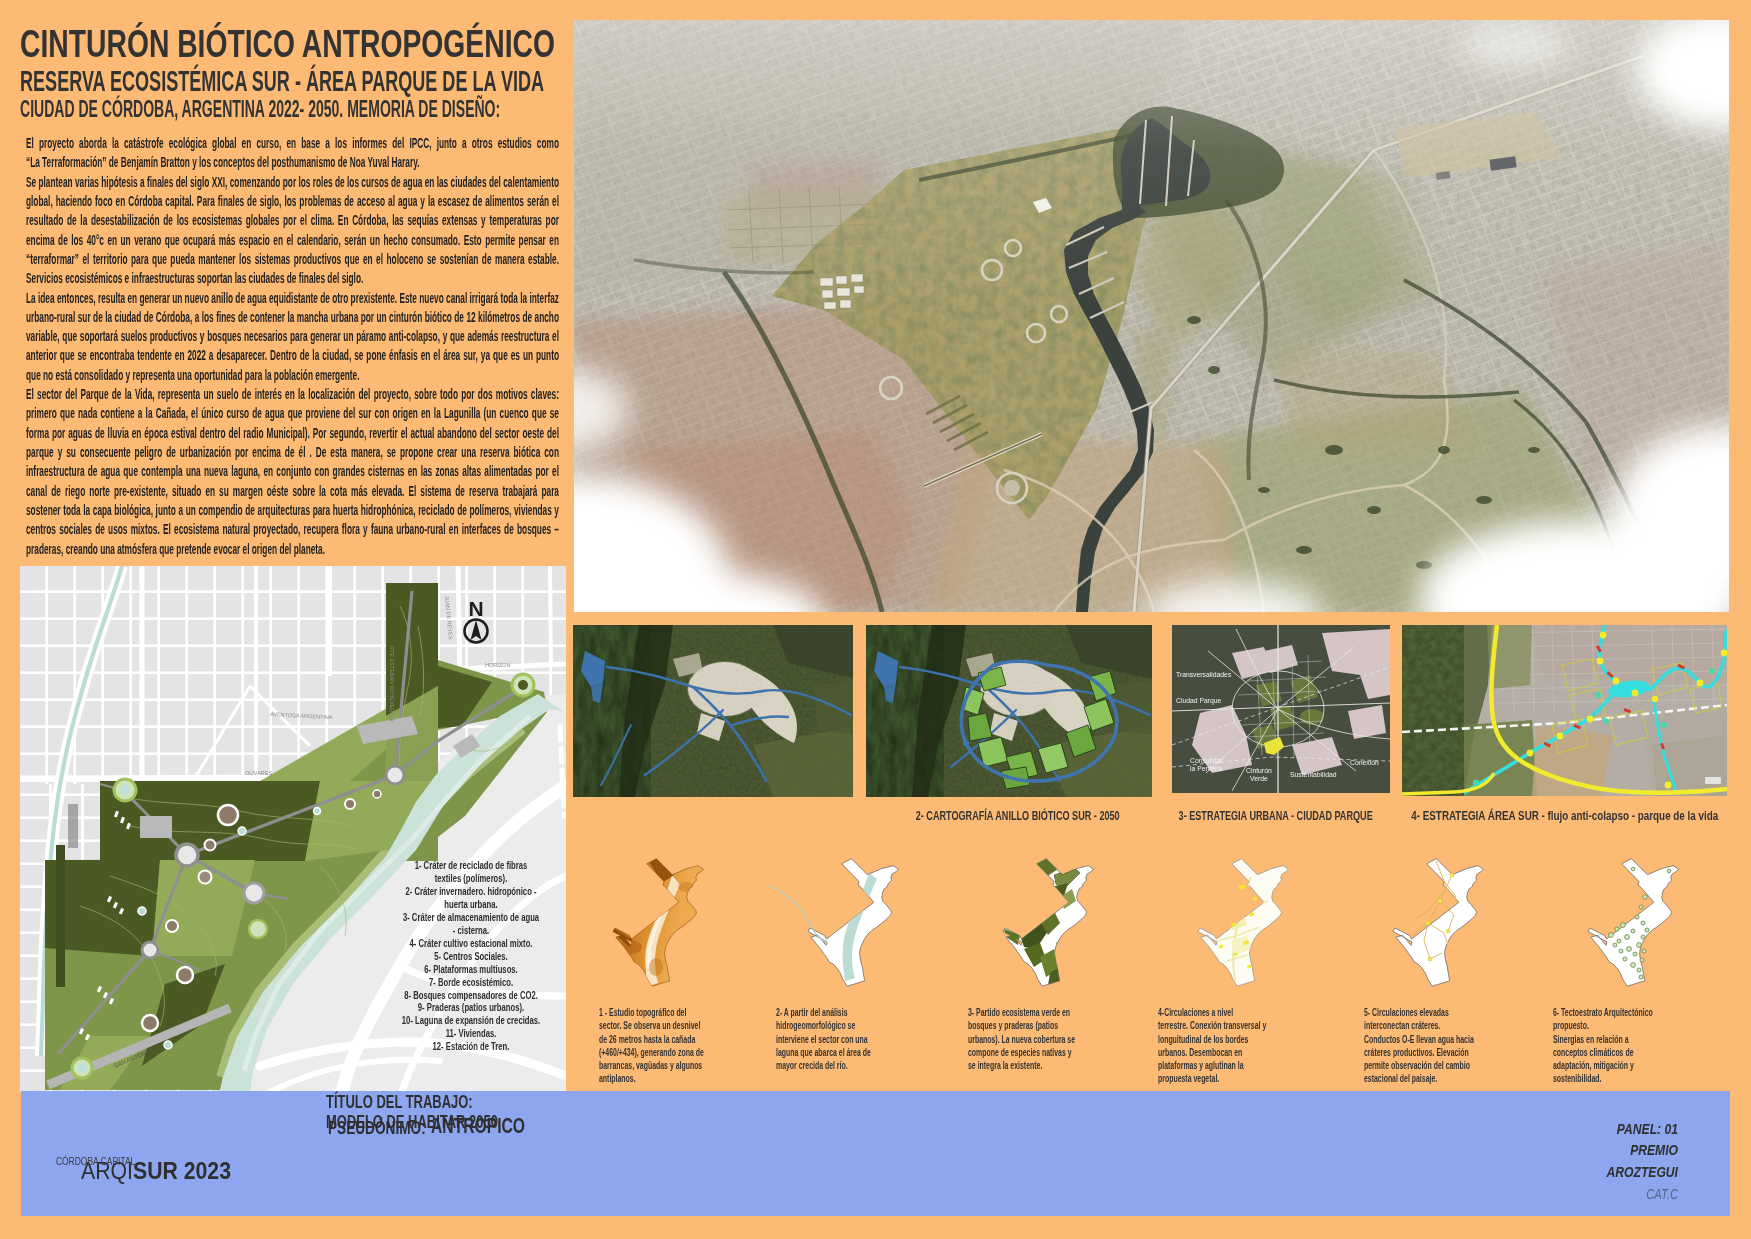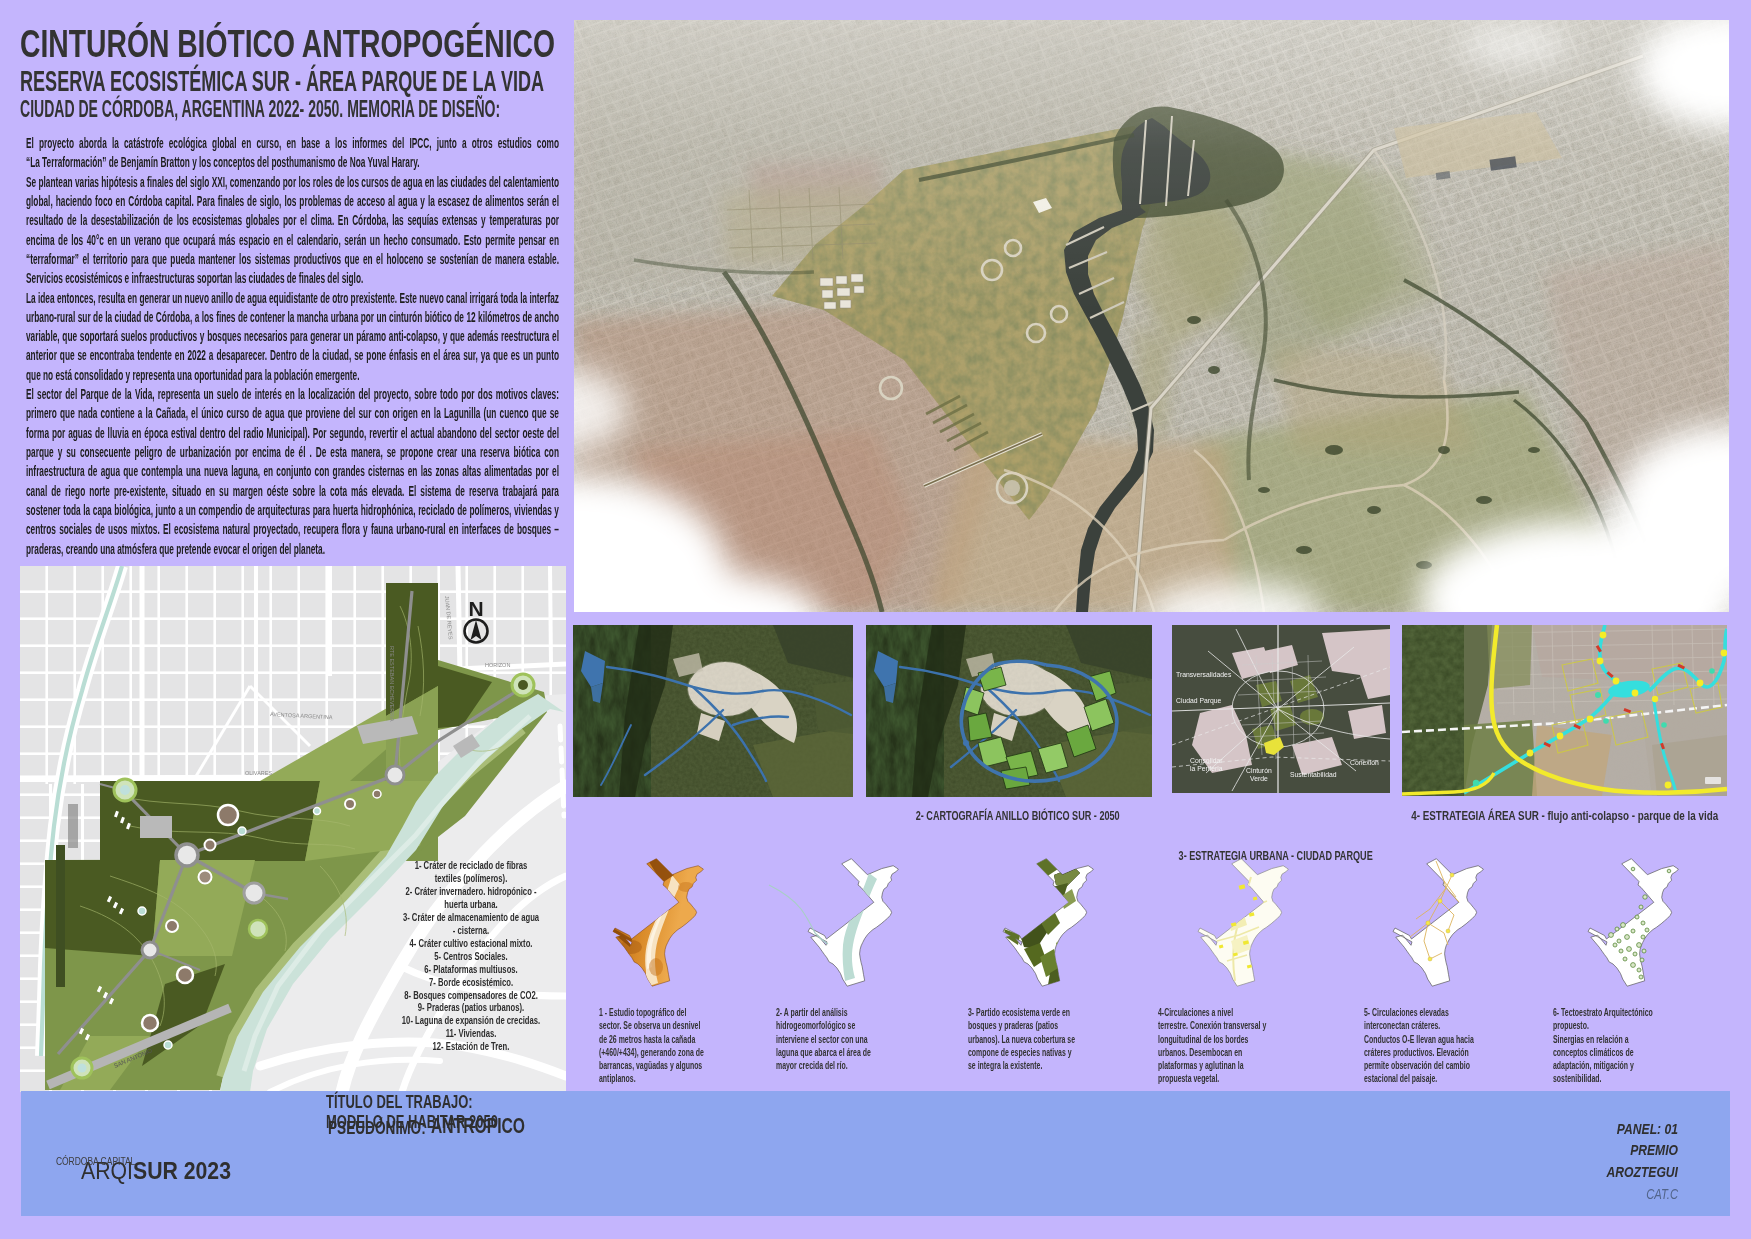--- a/index.html
+++ b/index.html
@@ -1,17 +1,17 @@
 <!DOCTYPE html>
 <html><head>
 <meta charset="utf-8">
 <style>
   html,body{margin:0;padding:0;background:#fff;}
   *{box-sizing:border-box;}
-  #page{position:relative;width:1751px;height:1239px;background:#c4b5fd;overflow:hidden;
+  #page{position:relative;width:1751px;height:1239px;background:#fdba74;overflow:hidden;
         font-family:"Liberation Sans", sans-serif;}
   .abs{position:absolute;}
   .cond{display:inline-block;transform-origin:0 0;white-space:nowrap;}
   .ttl{font-weight:bold;color:#333;}
   #body-text{color:#1e1e1e;font-weight:bold;text-align:justify;}
   #body-text p{margin:0;}
   .dcap{font-weight:bold;font-size:11px;line-height:13.3px;color:#333;transform:scaleX(0.63);transform-origin:0 0;white-space:nowrap;}
 </style>
 </head>
 <body>
@@ -620,21 +620,21 @@
         <circle cx="74" cy="158" r="3.2"></circle>
         <circle cx="310" cy="46" r="2.8"></circle>
     <circle cx="262" cy="100" r="2.8"></circle>
   </g>
   <rect x="303" y="152" width="16" height="7" rx="1" fill="#efefef" opacity="0.85"></rect>
 </svg>
 
 
 <div class="abs" style="left:754px;top:806.3px;width:528px;text-align:center;"><span class="ttl" style="font-size:13px;transform:scaleX(0.70);transform-origin:50% 0;display:inline-block;white-space:nowrap;">2- CARTOGRAFÍA ANILLO BIÓTICO SUR - 2050</span></div>
 
-<div class="abs" style="left:1026px;top:806.3px;width:500px;text-align:center;margin-top:40px;"><span class="ttl" style="font-size:13px;transform:scaleX(0.70);transform-origin:50% 0;display:inline-block;white-space:nowrap;">3- ESTRATEGIA URBANA - CIUDAD PARQUE</span></div>
+<div class="abs" style="left:1026px;top:806.3px;width:500px;text-align:center;"><span class="ttl" style="font-size:13px;transform:scaleX(0.70);transform-origin:50% 0;display:inline-block;white-space:nowrap;">3- ESTRATEGIA URBANA - CIUDAD PARQUE</span></div>
 
 <div class="abs" style="left:1315px;top:806.3px;width:500px;text-align:center;"><span class="ttl" style="font-size:13px;transform:scaleX(0.757);transform-origin:50% 0;display:inline-block;white-space:nowrap;">4- ESTRATEGIA ÁREA SUR - flujo anti-colapso - parque de la vida</span></div>
 
 <svg class="abs" id="diagrams" style="left:574px;top:851px;" width="1165" height="145" viewBox="0 0 1165 145">
   <defs>
     <path id="site" d="M40.7,6.8 L50.4,1.7 L66.4,17.7 L80.7,11.6 L92.2,8.7 L97.4,12.1 L95.5,14.3 L91,17.2 L89.8,20.5 L90.6,23.2 L87.3,26.5 L86.1,29.8 L82.9,32.2 L81.5,35.8 L80.7,40.4 L81.9,44.3 L84.6,47.1 L87.3,50.4 L89.8,53.5 L90.6,55.6 L89.2,58.4 L86.5,61.3 L83.7,63.7 L80.1,66.8 L75.2,70.5 L72,72.5 L69.2,74.9 L66.4,77.8 L63.7,81.6 L61.7,85.5 L60.1,88.9 L59.1,92.5 L58.6,96.8 L59.2,101 L60.1,105.6 L61.1,109.2 L61.8,113.1 L62.5,117.4 L63.7,123.8 L46.2,129.2 L41.7,122.1 L39.5,116.5 L35.9,111 L32,107 L28.1,104.9 L25.9,100.8 L23.3,97.4 L21.1,94.3 L18.3,90.3 L9.8,80.2 L16.7,78.2 L25,88.3 L26,84.9 L7,74.5 L9,71 L23.5,78.5 L25.5,82 L72.8,45.3 L60.1,30.5 L57,28 L58,24.5 Z"></path>
     <clipPath id="siteclip">
           <use href="#site"></use>
         </clipPath>
     <linearGradient id="topo" x1="0" y1="0" x2="1" y2="0.3">

